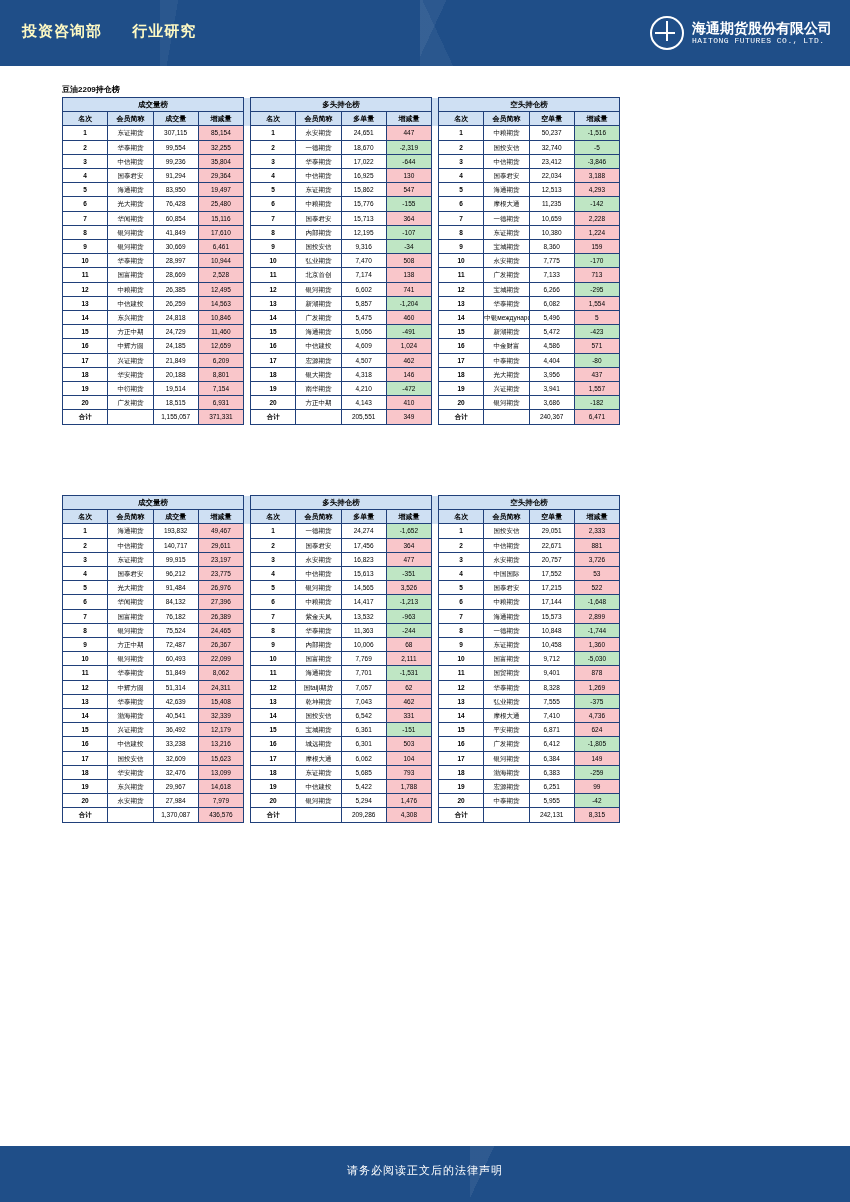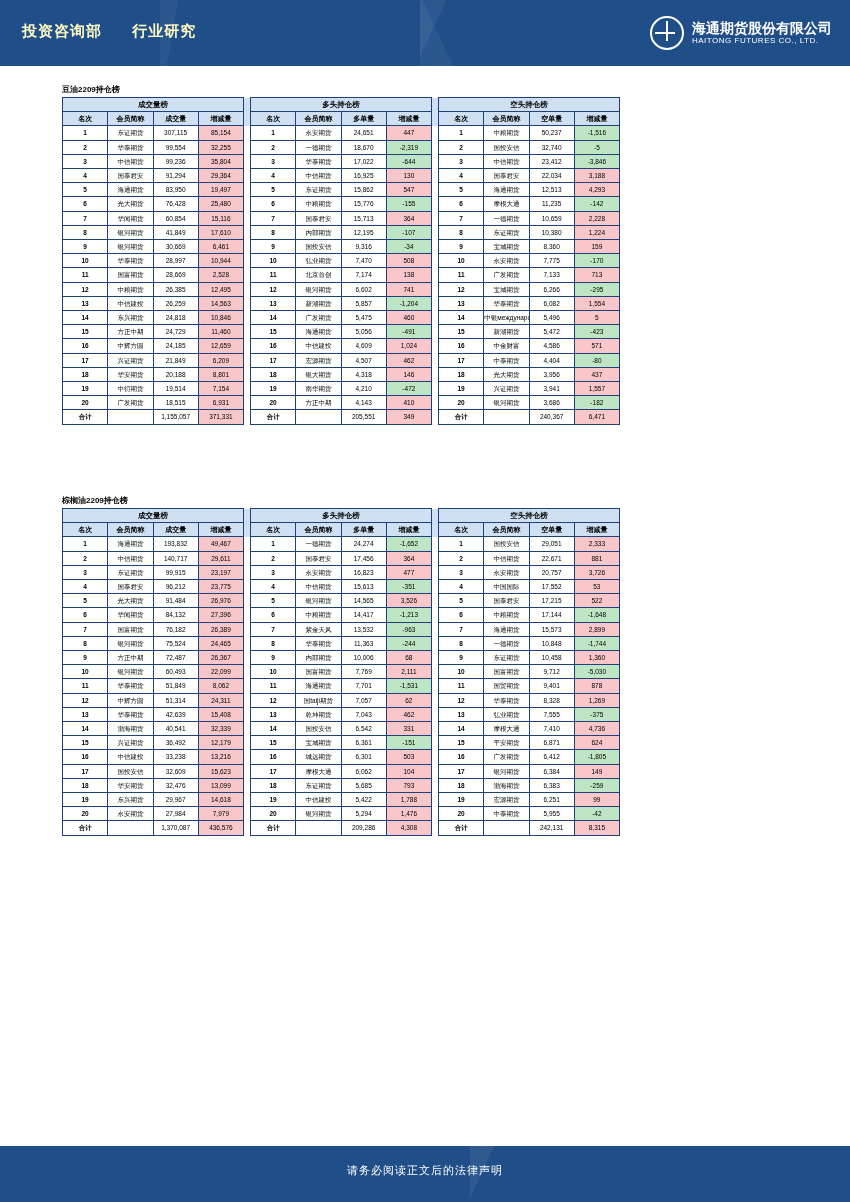--- a/index.html
+++ b/index.html
@@ -44,21 +44,21 @@
   .brand-mark:before{
     content:"";position:absolute;left:50%;top:3px;width:2px;height:20px;
     background:#fff;transform:translateX(-50%);
   }
   .brand-mark:after{
     content:"";position:absolute;top:50%;left:3px;height:2px;width:20px;
     background:#fff;transform:translateY(-50%);
   }
   .brand-text{color:#fff;line-height:1.15;}
   .brand-cn{font-size:14px;font-weight:bold;}
-  .brand-en{font-size:8px;letter-spacing:.5px;}
+  .brand-en{font-size:8px;letter-spacing:.5px;font-family:Liberation Mono, monospace;}
 
   
   .footer{
     position:absolute;left:0;bottom:0;width:850px;height:56px;
     background:#1f4e88;overflow:hidden;
   }
   .footer .deco{
     position:absolute;top:0;right:0;height:52px;width:380px;
     background:linear-gradient(115deg,rgba(255,255,255,0.07) 0 22px,transparent 22px 46px);
   }
@@ -492,21 +492,20 @@
           <td class="c-rank">合计</td>
           <td class="c-name"></td>
           <td class="c-val">240,367</td>
           <td class="c-chg up">6,471</td>
         </tr>
       </tbody>
   </table>
 </div>
 
 <div class="block" id="block-1" style="top:495px;">
-  <div class="block-title">棕榈油2209持仓榜</div>
   <table class="rank">
     <thead>
       <tr class="grp">
         <th colspan="4">成交量榜</th>
         <th class="sepcol"></th>
         <th colspan="4">多头持仓榜</th>
         <th class="sepcol"></th>
         <th colspan="4">空头持仓榜</th>
       </tr>
       <tr>

